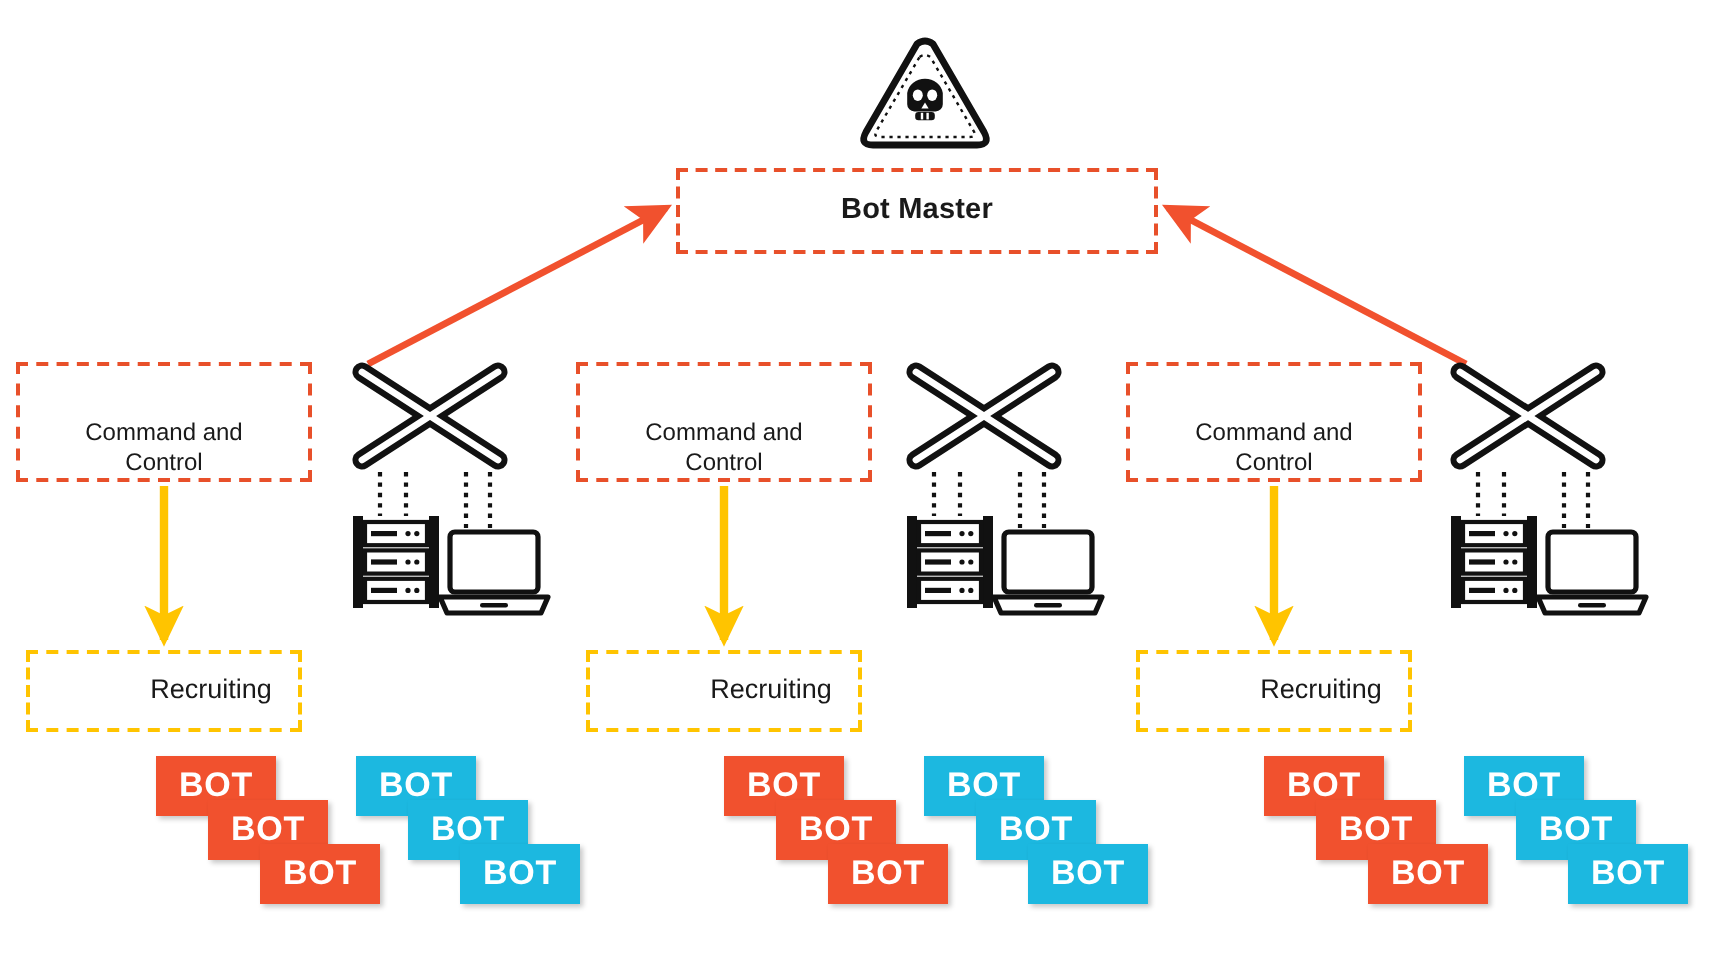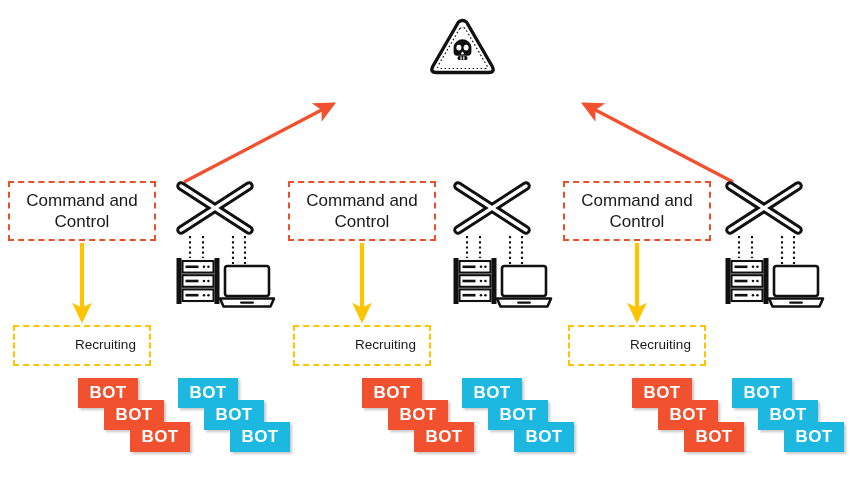--- a/index.html
+++ b/index.html
@@ -48,22 +48,23 @@
     top: 84px;
     width: 241px;
     height: 43px;
     font-size: 14.5px;
     font-weight: bold;
     letter-spacing: 0.1px;
   }
   .cc-box {
     width: 148px;
     height: 60px;
-    font-size: 17px;
+    font-size: 12px;
     font-weight: normal;
+    align-items: flex-end;
   }
   .recruit-box {
     width: 138px;
     height: 41px;
     font-size: 13.5px;
     font-weight: normal;
   }
 
   
   .layer {
@@ -115,20 +116,23 @@
       <ellipse cx="466.1" cy="47.6" rx="2.5" ry="2.9" fill="#ffffff"></ellipse>
 
       <path d="M462.5 51.2 l1.8 3.1 l-3.6 0 Z" fill="#ffffff"></path>
 
       <rect x="457.6" y="56" width="9.8" height="4.1" rx="1.6" fill="#111111"></rect>
       <rect x="460.4" y="56.4" width="1.2" height="3.3" fill="#ffffff"></rect>
       <rect x="463.2" y="56.4" width="1.2" height="3.3" fill="#ffffff"></rect>
     </g>
   </svg>
 
+  <div class="dbox dbox-red bot-master">
+    <span class="lbl">Bot Master</span>
+  </div>
 
   <svg class="layer" viewBox="0 0 868 488">
     <defs>
       <marker id="ah-red" markerWidth="7" markerHeight="7" refX="5.4" refY="3.5" orient="auto" markerUnits="strokeWidth">
         <path d="M0,0.4 L6.4,3.5 L0,6.6 L1.6,3.5 Z" fill="#F1512E"></path>
       </marker>
       <marker id="ah-yellow" markerWidth="5.2" markerHeight="5.2" refX="4.1" refY="2.6" orient="auto" markerUnits="strokeWidth">
         <path d="M0,0.25 L4.9,2.6 L0,4.95 L1.15,2.6 Z" fill="#FFC400"></path>
       </marker>
     </defs>

